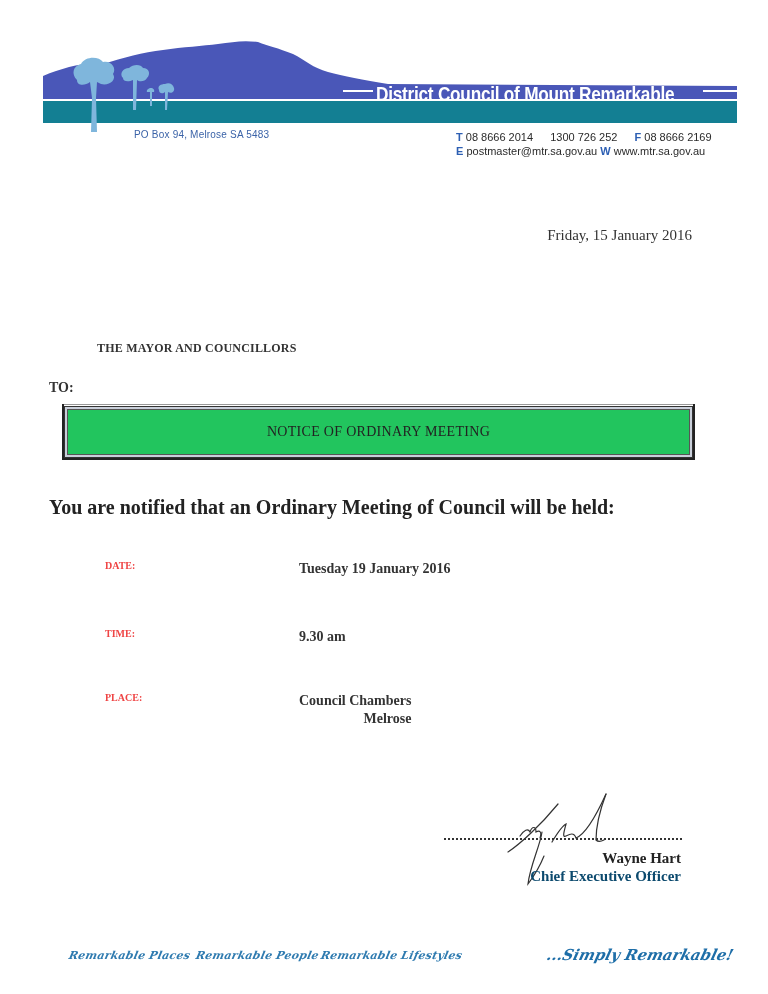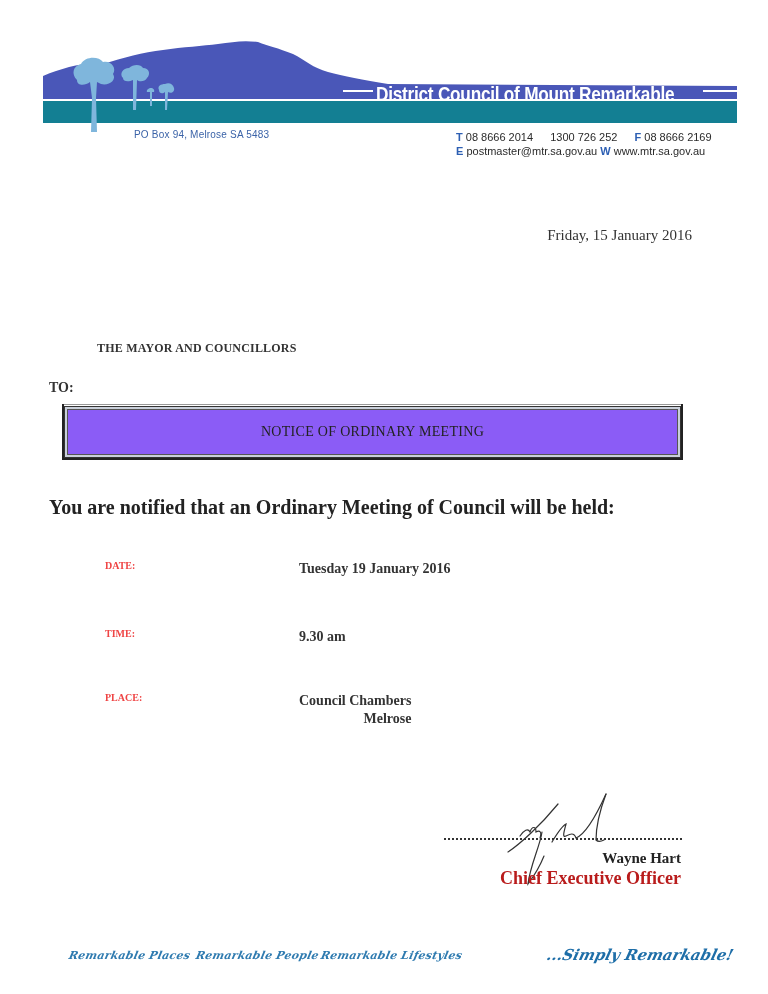--- a/index.html
+++ b/index.html
@@ -13,34 +13,34 @@
   .contact b { color: #2d5fb3; font-weight: bold; }
   .contact .gap { display: inline-block; width: 14px; }
   .c1 { top: 131px; }
   .c2 { top: 145px; text-align: right; }
 
   .date-line { position: absolute; right: 76px; top: 227px; font-size: 15px; color: #333; }
 
   .to-label { position: absolute; left: 49px; top: 341px; font-weight: bold; font-size: 14px; color: #333; margin-top: 39px; }
   .to-value { position: absolute; left: 97px; top: 341px; font-weight: bold; font-size: 12px; color: #333; letter-spacing: 0.2px; }
 
-  .notice-box { position: absolute; left: 64px; top: 406px; width: 615px; height: 50px; background: #8b5cf6; border: 1px solid #333; box-shadow: inset 0 0 0 2px #c9cfda, inset 0 0 0 3px #555; outline: 1px solid #999; outline-offset: 1px; }
+  .notice-box { position: absolute; left: 64px; top: 406px; width: 615px; height: 50px; background: #22c55e; border: 1px solid #333; box-shadow: inset 0 0 0 2px #c9cfda, inset 0 0 0 3px #555; outline: 1px solid #999; outline-offset: 1px; padding-left: 12px; }
   .notice-box::after { content: ""; position: absolute; left: -3px; top: -3px; right: -3px; bottom: -3px; border-left: 2px solid #222; border-bottom: 2px solid #222; border-right: 2px solid #222; pointer-events: none; }
   .notice-title { position: absolute; left: 0; right: 0; top: 17px; text-align: center; font-size: 14px; color: #222; letter-spacing: 0.3px; }
 
   .intro { position: absolute; left: 49px; top: 496px; font-weight: bold; font-size: 20px; color: #222; }
 
   .det-label { position: absolute; left: 105px; font-weight: bold; font-size: 10px; color: #ef4444; }
   .det-value { position: absolute; left: 299px; font-weight: bold; font-size: 14px; color: #333; line-height: 18px; }
   .r1 { top: 560px; } .r2 { top: 628px; } .r3 { top: 692px; text-align: right; }
 
   .sig-dots { position: absolute; left: 444px; top: 838px; width: 238px; border-top: 2px dotted #333; }
   #signature { position: absolute; left: 500px; top: 786px; width: 160px; height: 110px; }
   .sig-name { position: absolute; right: 87px; top: 850px; font-weight: bold; font-size: 15px; color: #222; }
-  .sig-title { position: absolute; right: 87px; top: 868px; font-weight: bold; font-size: 18px; color: #b91c1c; }
+  .sig-title { position: absolute; right: 87px; top: 868px; font-weight: bold; font-size: 15px; color: #0c4a6e; }
 
   .tagline { position: absolute; top: 949px; font-family: "DejaVu Serif", serif; font-style: italic; font-weight: bold; font-size: 11px; color: #2f7bb0; letter-spacing: 0.2px; transform: skewX(-12deg); white-space: nowrap; }
   .t1 { left: 69px; } .t2 { left: 196px; } .t3 { left: 321px; }
   .slogan { position: absolute; left: 547px; top: 946px; font-family: "DejaVu Serif", serif; font-style: italic; font-weight: bold; font-size: 15px; color: #1e6ea8; transform: skewX(-14deg); white-space: nowrap; }
 </style>
 </head>
 <body>
 
 <svg id="banner" viewBox="0 0 694 100" preserveAspectRatio="none">
 

